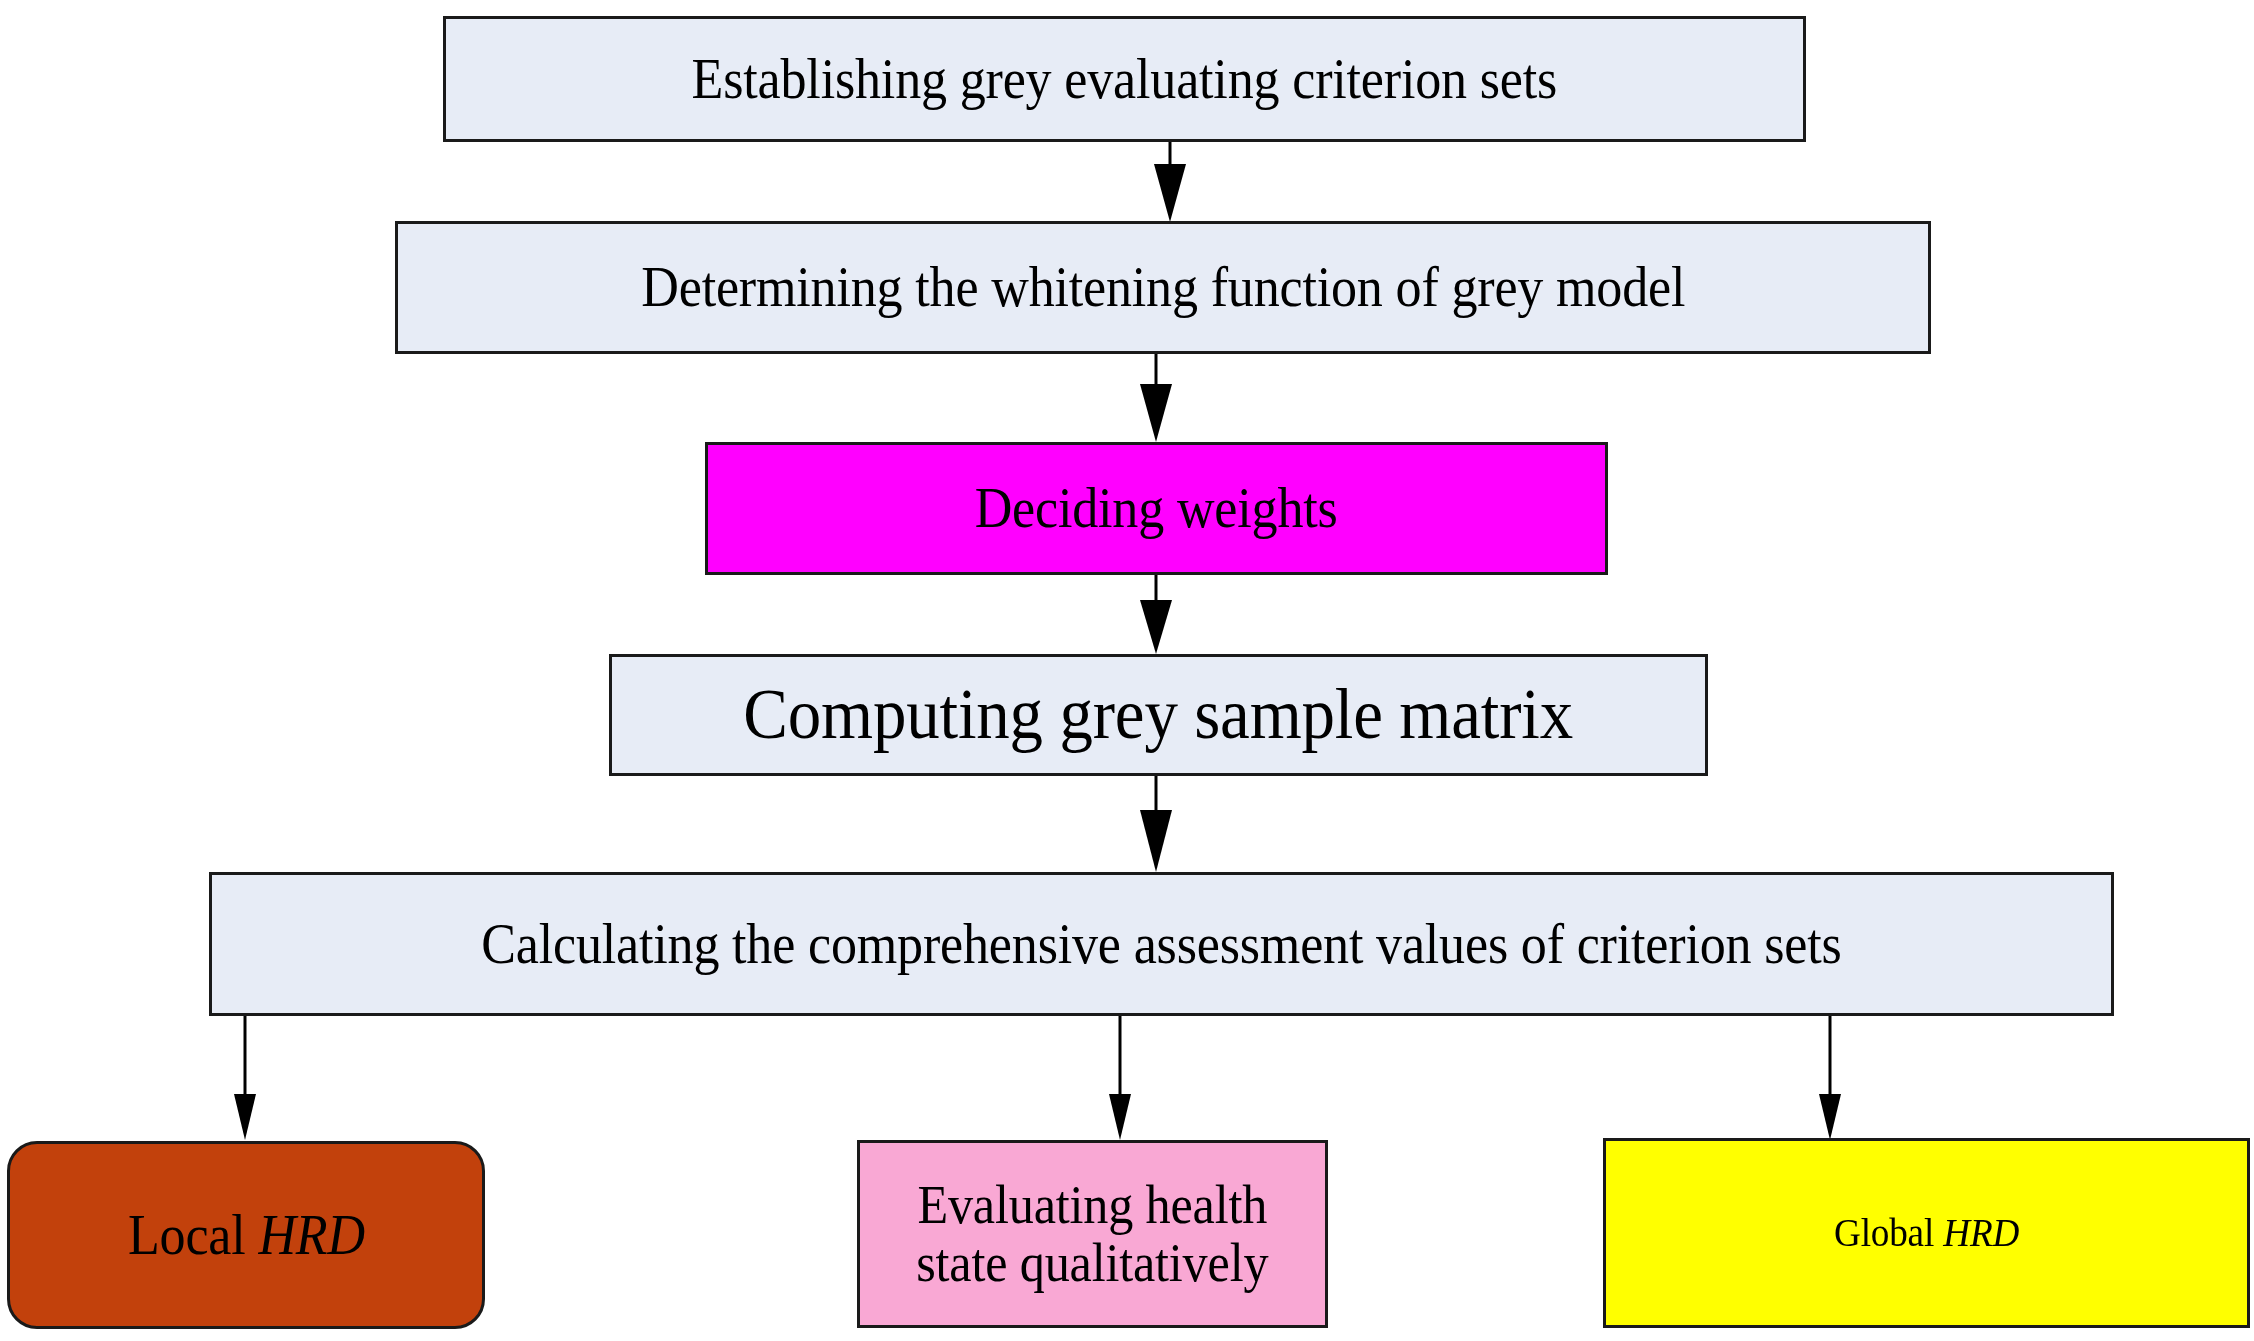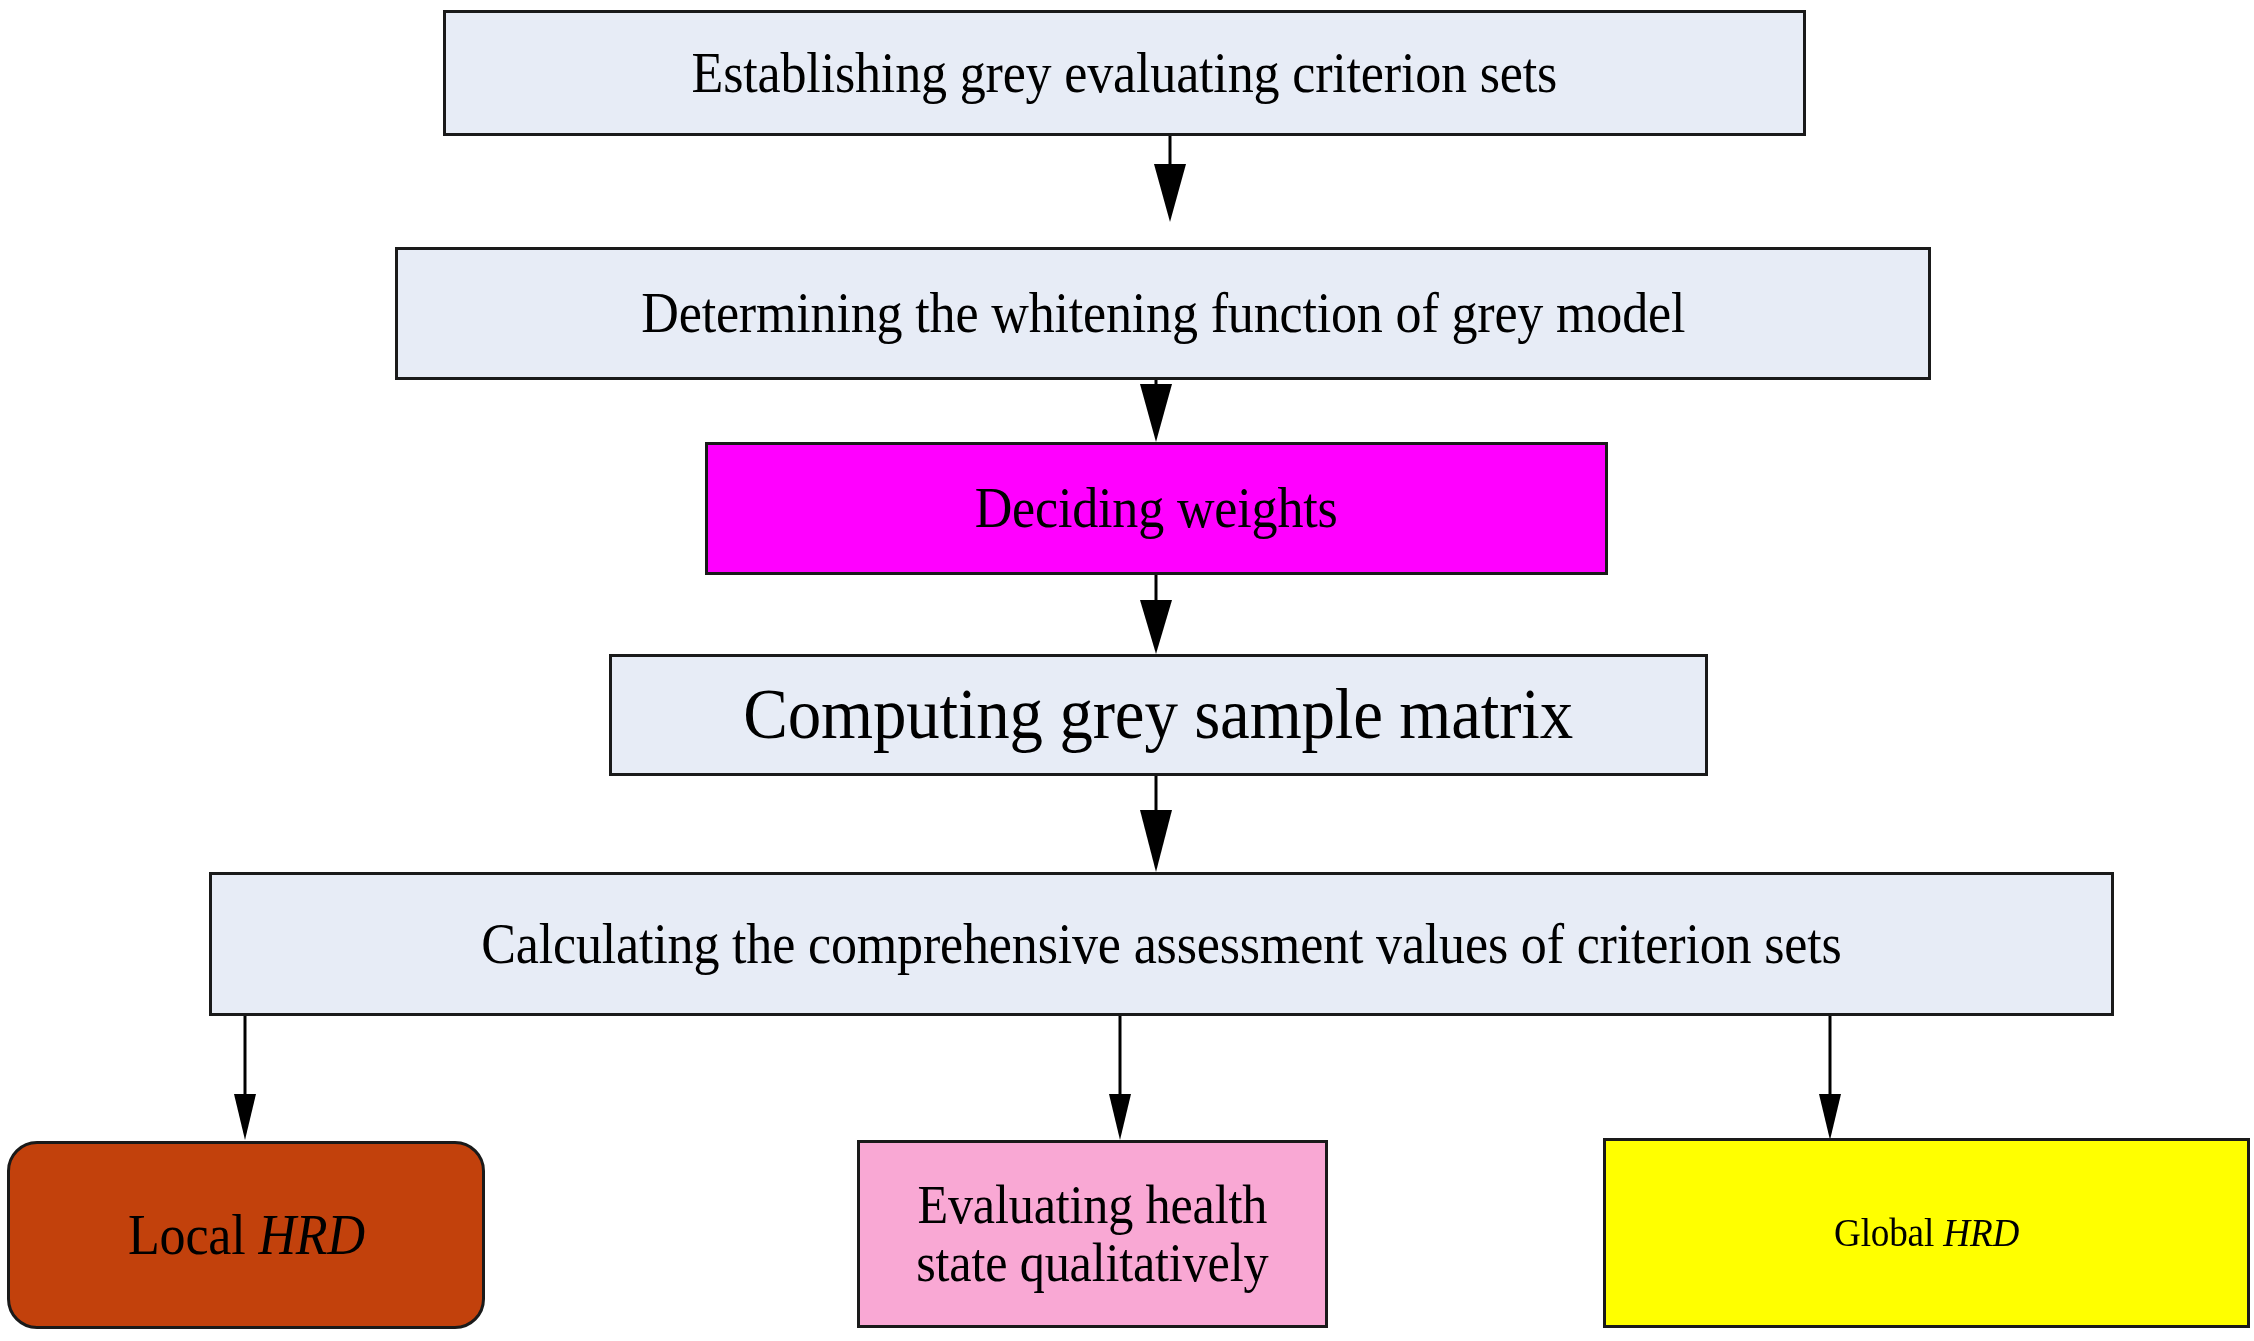--- a/index.html
+++ b/index.html
@@ -40,22 +40,22 @@
   .node em {
     font-style: italic;
   }
   .fill-grey  { background: #e7ecf6; }
   .fill-magenta { background: #ff00ff; }
   .fill-cyan  { background: #c2410c; border-radius: 30px; }
   .fill-blue  { background: #f9a8d4; }
   .fill-yellow{ background: #ffff00; }
 
   
-  #node-criterion-sets { left: 443px;  top: 10px;   width: 1363px; height: 126px; font-size: 56px; }
-  #node-whitening      { left: 395px;  top: 221px;  width: 1536px; height: 133px; font-size: 56px; margin-top: 26px; }
+  #node-criterion-sets { left: 443px;  top: 16px;   width: 1363px; height: 126px; font-size: 56px; }
+  #node-whitening      { left: 395px;  top: 221px;  width: 1536px; height: 133px; font-size: 56px; }
   #node-weights        { left: 705px;  top: 442px;  width: 903px;  height: 133px; font-size: 56px; align-items: center; }
   #node-sample-matrix  { left: 609px;  top: 654px;  width: 1099px; height: 122px; font-size: 72px; }
   #node-assessment     { left: 209px;  top: 872px;  width: 1905px; height: 144px; font-size: 56px; }
   #node-local-hrd      { left: 7px;    top: 1141px; width: 478px;  height: 188px; font-size: 56px; }
   #node-qualitative    { left: 857px;  top: 1140px; width: 471px;  height: 188px; font-size: 54px; }
   #node-global-hrd     { left: 1603px; top: 1138px; width: 647px;  height: 190px; font-size: 40px; }
 
   
   .conn {
     position: absolute;

